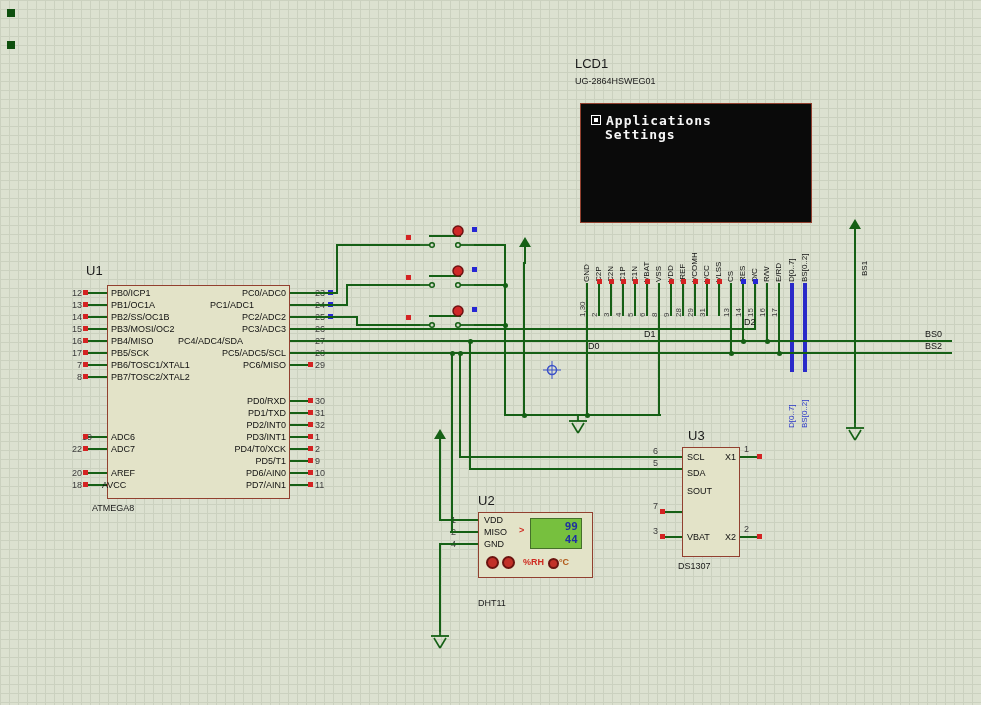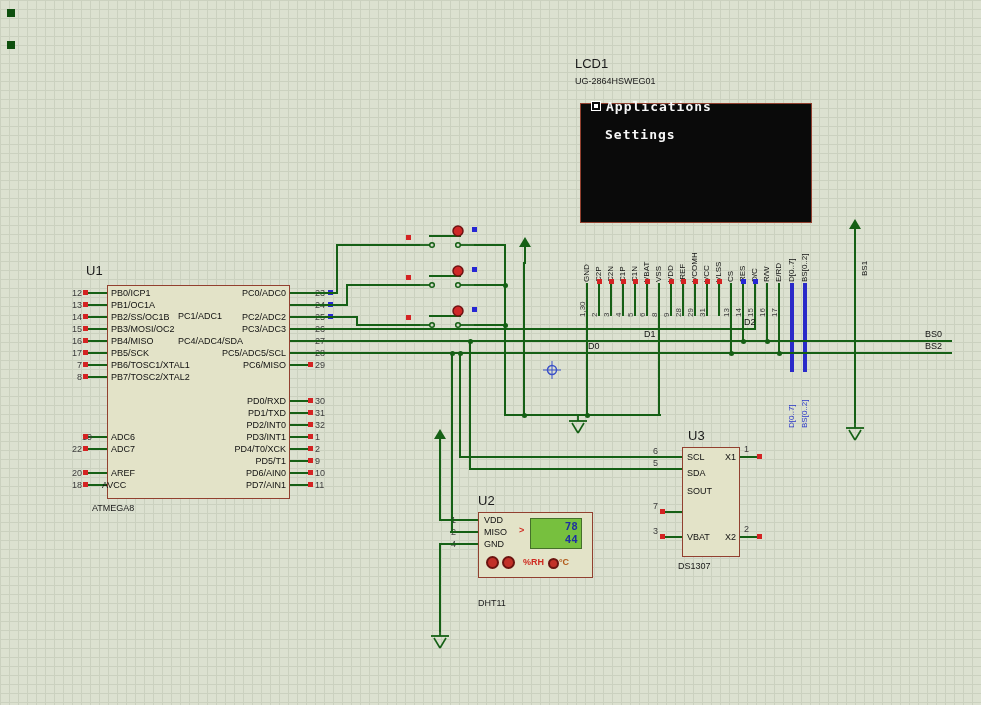--- a/index.html
+++ b/index.html
@@ -111,21 +111,21 @@
   <span class="pnum" style="left:56px;top:480px;width:26px;text-align:right">18</span>
   <span class="pname" style="left:102px;top:480px">AVCC</span>
   <div class="mk r" style="left:83px;top:482px"></div>
 
   <div class="wh" style="left:290px;top:292px;width:20px"></div>
   <span class="pname" style="left:178px;top:288px;width:108px;text-align:right">PC0/ADC0</span>
   <span class="pnum" style="left:315px;top:288px">23</span>
   <div class="mk b" style="left:328px;top:290px"></div>
 
   <div class="wh" style="left:290px;top:304px;width:20px"></div>
-  <span class="pname" style="left:178px;top:311px;width:108px;text-align:left">PC1/ADC1</span>
+  <span class="pname" style="left:178px;top:300px;width:108px;text-align:center">PC1/ADC1</span>
   <span class="pnum" style="left:315px;top:300px">24</span>
   <div class="mk b" style="left:328px;top:302px"></div>
 
   <div class="wh" style="left:290px;top:316px;width:20px"></div>
   <span class="pname" style="left:178px;top:312px;width:108px;text-align:right">PC2/ADC2</span>
   <span class="pnum" style="left:315px;top:312px">25</span>
   <div class="mk b" style="left:328px;top:314px"></div>
 
   <div class="wh" style="left:290px;top:328px;width:20px"></div>
   <span class="pname" style="left:178px;top:324px;width:108px;text-align:right">PC3/ADC3</span>
@@ -180,21 +180,21 @@
   <div class="mk r" style="left:308px;top:470px"></div>
 
   <div class="wh" style="left:290px;top:484px;width:20px"></div>
   <span class="pname" style="left:178px;top:480px;width:108px;text-align:right">PD7/AIN1</span>
   <span class="pnum" style="left:315px;top:480px">11</span>
   <div class="mk r" style="left:308px;top:482px"></div>
 
   <div class="ref" style="left:575px;top:57px">LCD1</div>
   <div class="val" style="left:575px;top:76px">UG-2864HSWEG01</div>
   <div class="screen" style="left:580px;top:103px;width:232px;height:120px"></div>
-  <div class="oled-line" style="left:591px;top:99px"><span class="chk"></span><span>Applications</span></div>
+  <div class="oled-line" style="left:591px;top:113px"><span class="chk"></span><span>Applications</span></div>
   <div class="oled-line" style="left:605px;top:127px"><span>Settings</span></div>
 
   <div class="vt" style="left:581px;top:224px;height:58px">GND</div>
   <div class="vt" style="left:593px;top:224px;height:58px">C2P</div>
   <div class="vt" style="left:605px;top:224px;height:58px">C2N</div>
   <div class="vt" style="left:617px;top:224px;height:58px">C1P</div>
   <div class="vt" style="left:629px;top:224px;height:58px">C1N</div>
   <div class="vt" style="left:641px;top:224px;height:58px">VBAT</div>
   <div class="vt" style="left:653px;top:224px;height:58px">VSS</div>
   <div class="vt" style="left:665px;top:224px;height:58px">VDD</div>
@@ -303,21 +303,21 @@
   <span class="pname" style="left:484px;top:515px">VDD</span>
   <span class="pname" style="left:484px;top:527px">MISO</span>
   <span class="pname" style="left:484px;top:539px">GND</span>
   <div class="wh" style="left:460px;top:519px;width:18px"></div>
   <div class="wh" style="left:460px;top:531px;width:18px"></div>
   <div class="wh" style="left:460px;top:543px;width:18px"></div>
   <span class="pnum" style="left:446px;top:515px;width:10px;text-align:right">1</span>
   <span class="pnum" style="left:446px;top:527px;width:10px;text-align:right">2</span>
   <span class="pnum" style="left:446px;top:539px;width:10px;text-align:right">4</span>
   <div class="lcdgreen" style="left:530px;top:518px;width:52px;height:31px"></div>
-  <div class="dht-num" style="left:532px;top:521px">78</div>
+  <div class="dht-num" style="left:532px;top:521px">99</div>
   <div class="dht-num" style="left:532px;top:534px">44</div>
   <div class="redtxt" style="left:519px;top:525px">&gt;</div>
   <div class="led" style="left:486px;top:556px;width:9px;height:9px"></div>
   <div class="led" style="left:502px;top:556px;width:9px;height:9px"></div>
   <div class="redtxt" style="left:523px;top:557px">%RH</div>
   <div class="led" style="left:548px;top:558px;width:7px;height:7px"></div>
   <div class="ortxt" style="left:559px;top:557px">°C</div>
 
   <div class="ref" style="left:688px;top:429px">U3</div>
   <div class="body" style="left:682px;top:447px;width:58px;height:110px"></div>

